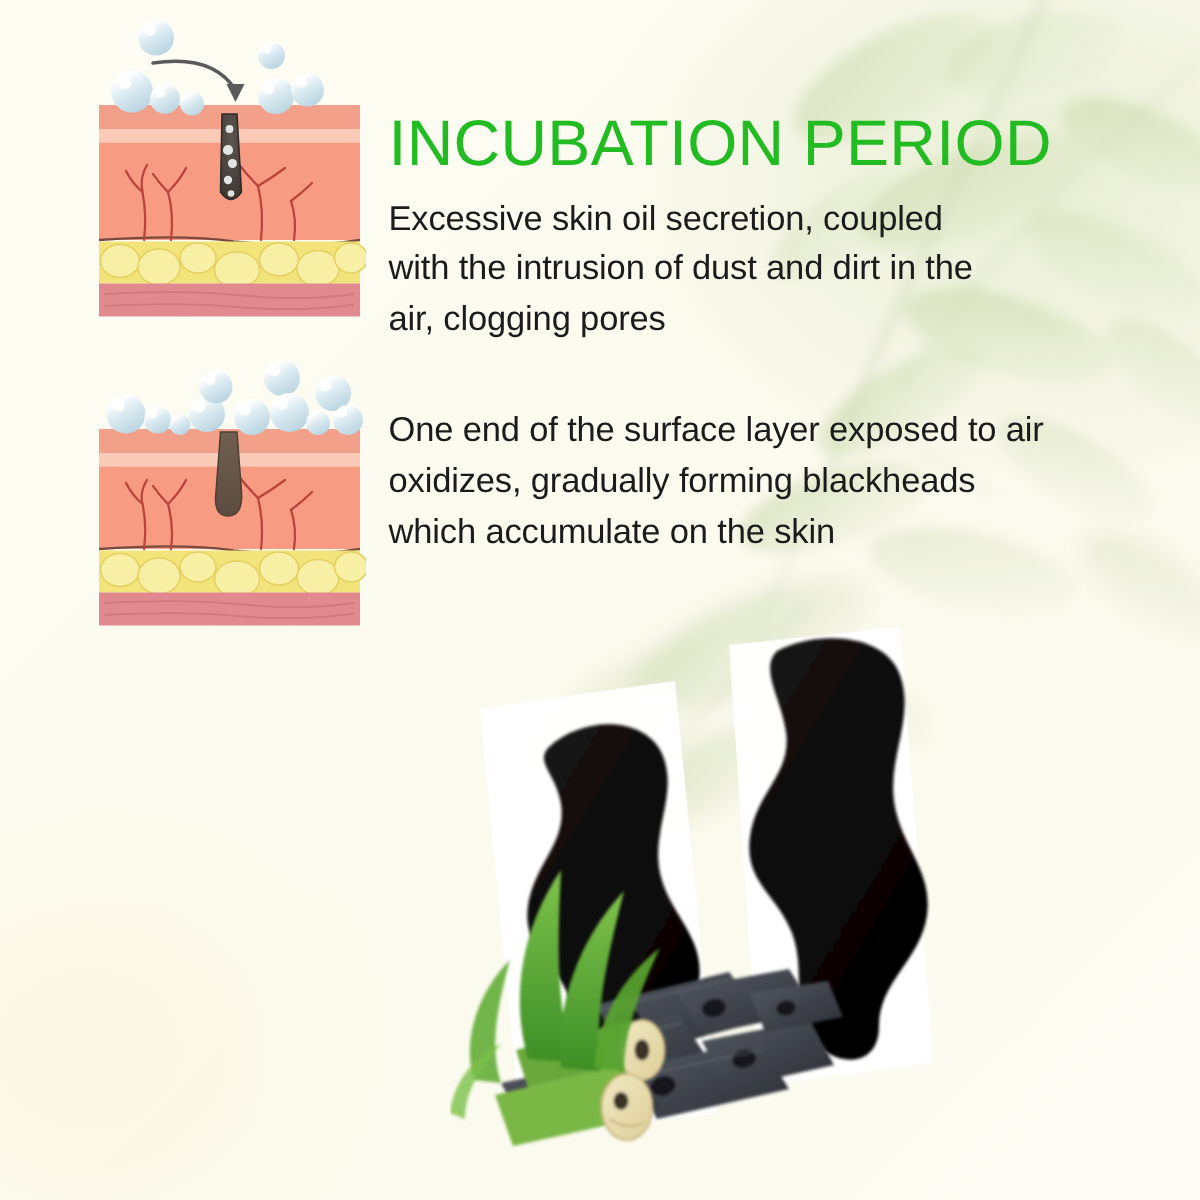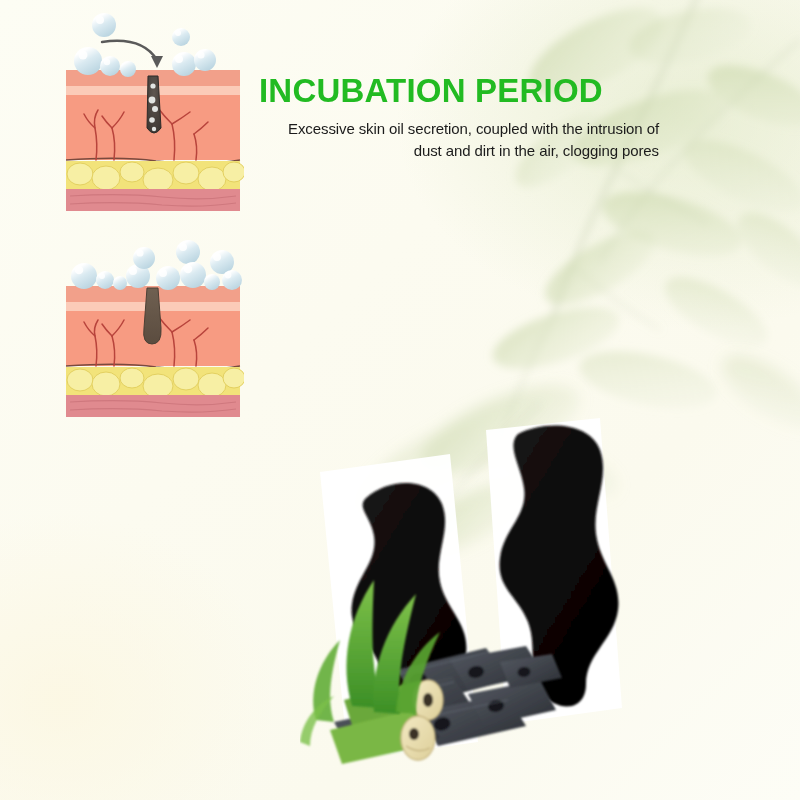--- a/index.html
+++ b/index.html
@@ -24,34 +24,33 @@
   .diagram svg{display:block;}
   #diagram-1{left:62px;top:8px;width:182px;height:218px;}
   #diagram-2{left:62px;top:240px;width:182px;height:192px;}
 
   
   .text-block{position:absolute;left:259px;}
   #block-1{top:74px;width:400px;}
   #block-2{top:270px;width:448px;}
   .heading{
     color:#22bb22;
-    font-size:33px;
-    font-weight:bold;
+    font-size:43px;
+    font-weight:normal;
     letter-spacing:.2px;
     line-height:1.06;
     margin:0 0 9px 0;
     white-space:nowrap;
   }
   .body-text{
     color:#1b1b1b;
-    font-size:15px;
+    font-size:23px;
     line-height:1.47;
     margin:0;
     letter-spacing:-.1px;
-    text-align:right;
   }
 
   
   #product-photo{position:absolute;left:300px;top:412px;width:500px;height:388px;}
   #product-photo svg{display:block;}
 </style>
 </head>
 <body>
 
 <div id="page">
@@ -266,20 +265,21 @@
       </g>
     </svg>
   </div>
 
   <div class="text-block" id="block-1">
     <h2 class="heading">INCUBATION PERIOD</h2>
     <p class="body-text">Excessive skin oil secretion, coupled with the intrusion of dust and dirt in the air, clogging pores</p>
   </div>
 
   <div class="text-block" id="block-2">
+    <p class="body-text">One end of the surface layer exposed to air oxidizes, gradually forming blackheads which accumulate on the skin</p>
   </div>
 
   <div id="product-photo">
     <svg viewBox="0 0 500 388">
       <defs>
         <linearGradient id="strip" x1=".2" y1="0" x2=".9" y2="1">
           <stop offset="0%" stop-color="#171414"></stop>
           <stop offset="45%" stop-color="#0b0909"></stop>
           <stop offset="100%" stop-color="#000000"></stop>
         </linearGradient>

